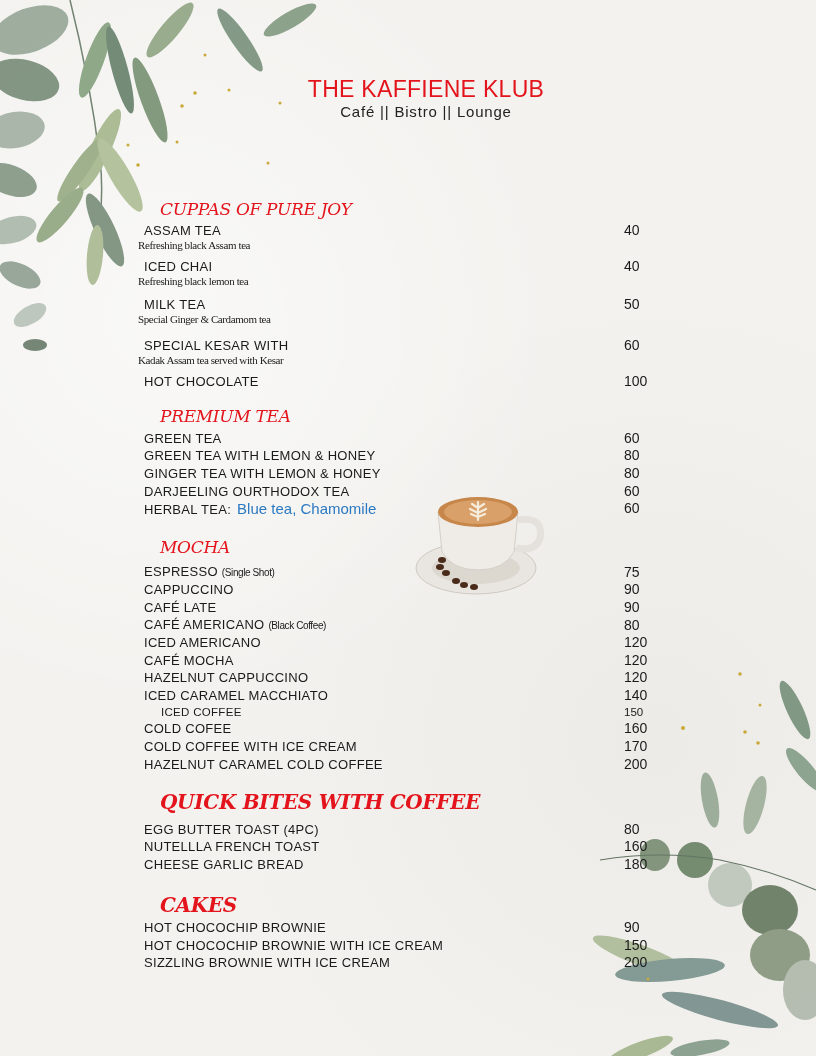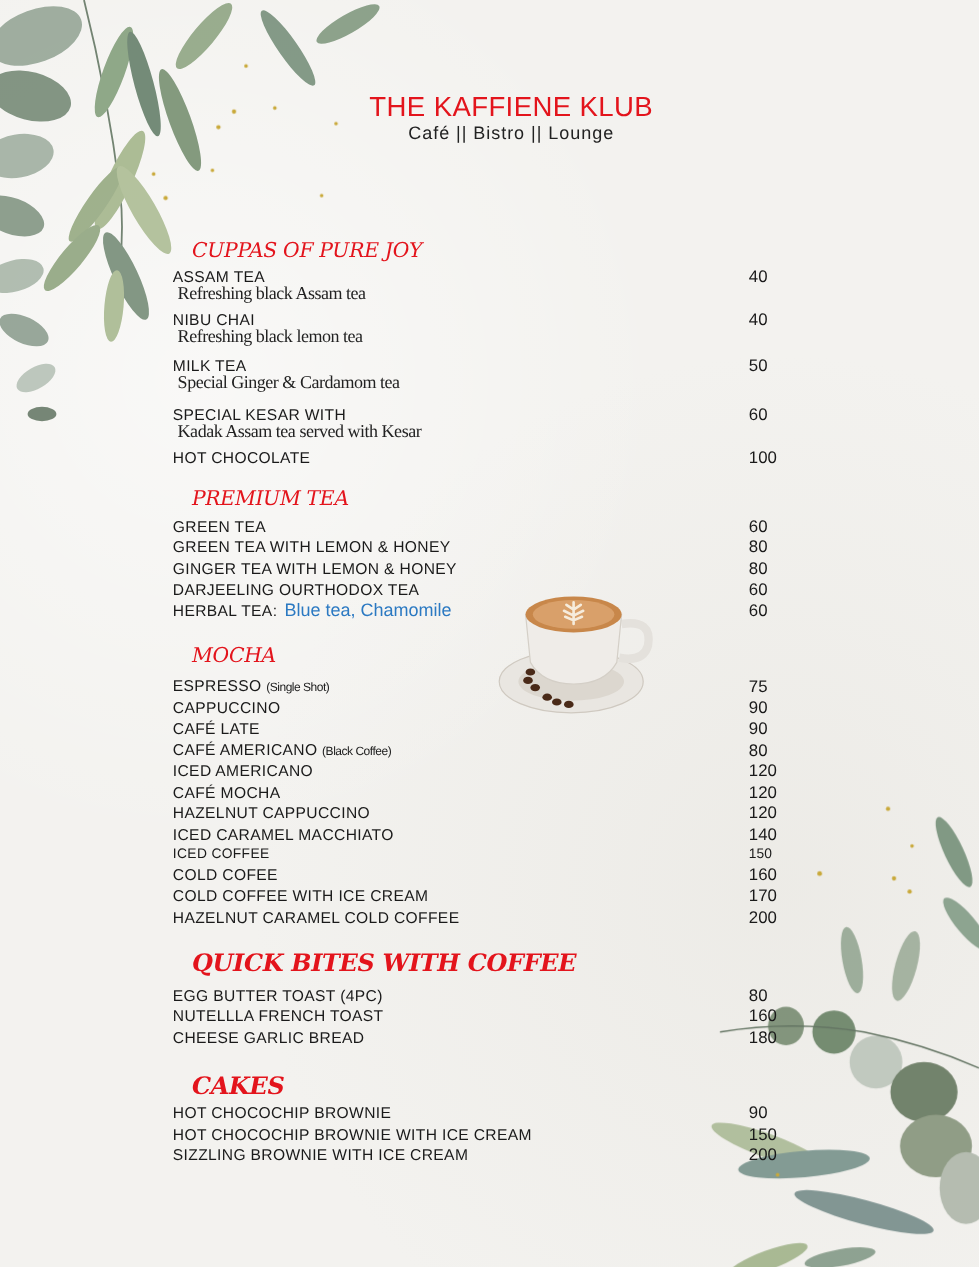--- a/index.html
+++ b/index.html
@@ -29,24 +29,24 @@
     position: absolute; left: 144px; color: #e3141c;
     font-family: "DejaVu Serif", serif; font-size: 17px; letter-spacing: -0.3px;
     font-style: italic;
     padding-left: 16px;
   }
   .section-title.big { font-size: 20px; font-weight: bold; }
   .item {
     position: absolute; left: 144px; font-size: 13px; letter-spacing: 0.3px;
     white-space: nowrap; line-height: 15px;
   }
-  .item.small { font-size: 11.5px; }
+  .item.small { font-size: 11.5px; margin-left: 17px; }
   .desc {
-    position: absolute; left: 148px; font-family: "Liberation Serif", serif;
-    font-size: 15px; letter-spacing: -0.4px; color: #222; line-height: 13px;
+    position: absolute; left: 138px; font-family: "Liberation Serif", serif;
+    font-size: 11px; letter-spacing: -0.4px; color: #222; line-height: 13px;
     white-space: nowrap;
   }
   .note { font-family: Liberation Sans, sans-serif; font-size: 10px; letter-spacing: -0.4px; }
   .herbal-note { color: #2b79c2; font-size: 15px; margin-left: 6px; letter-spacing: 0; }
   .price {
     position: absolute; left: 624px; font-size: 14px; line-height: 15px; white-space: nowrap;
   }
   .cup { position: absolute; left: 412px; top: 490px; width: 136px; height: 108px; }
 </style>
 </head>
@@ -124,21 +124,21 @@
   <div class="title">THE KAFFIENE KLUB</div>
   <div class="subtitle">Café || Bistro || Lounge</div>
 </div>
 
 <div class="section-title" style="top:199px">CUPPAS OF PURE JOY</div>
 
 <div class="item" style="top:223px">ASSAM TEA</div>
 <div class="desc" style="top:239px">Refreshing black Assam tea</div>
 <div class="price" style="top:223px">40</div>
 
-<div class="item" style="top:259px">NIBU CHAI</div>
+<div class="item" style="top:259px">ICED CHAI</div>
 <div class="desc" style="top:275px">Refreshing black lemon tea</div>
 <div class="price" style="top:259px">40</div>
 
 <div class="item" style="top:297px">MILK TEA</div>
 <div class="desc" style="top:313px">Special Ginger &amp; Cardamom tea</div>
 <div class="price" style="top:297px">50</div>
 
 <div class="item" style="top:338px">SPECIAL KESAR WITH</div>
 <div class="desc" style="top:354px">Kadak Assam tea served with Kesar</div>
 <div class="price" style="top:338px">60</div>

